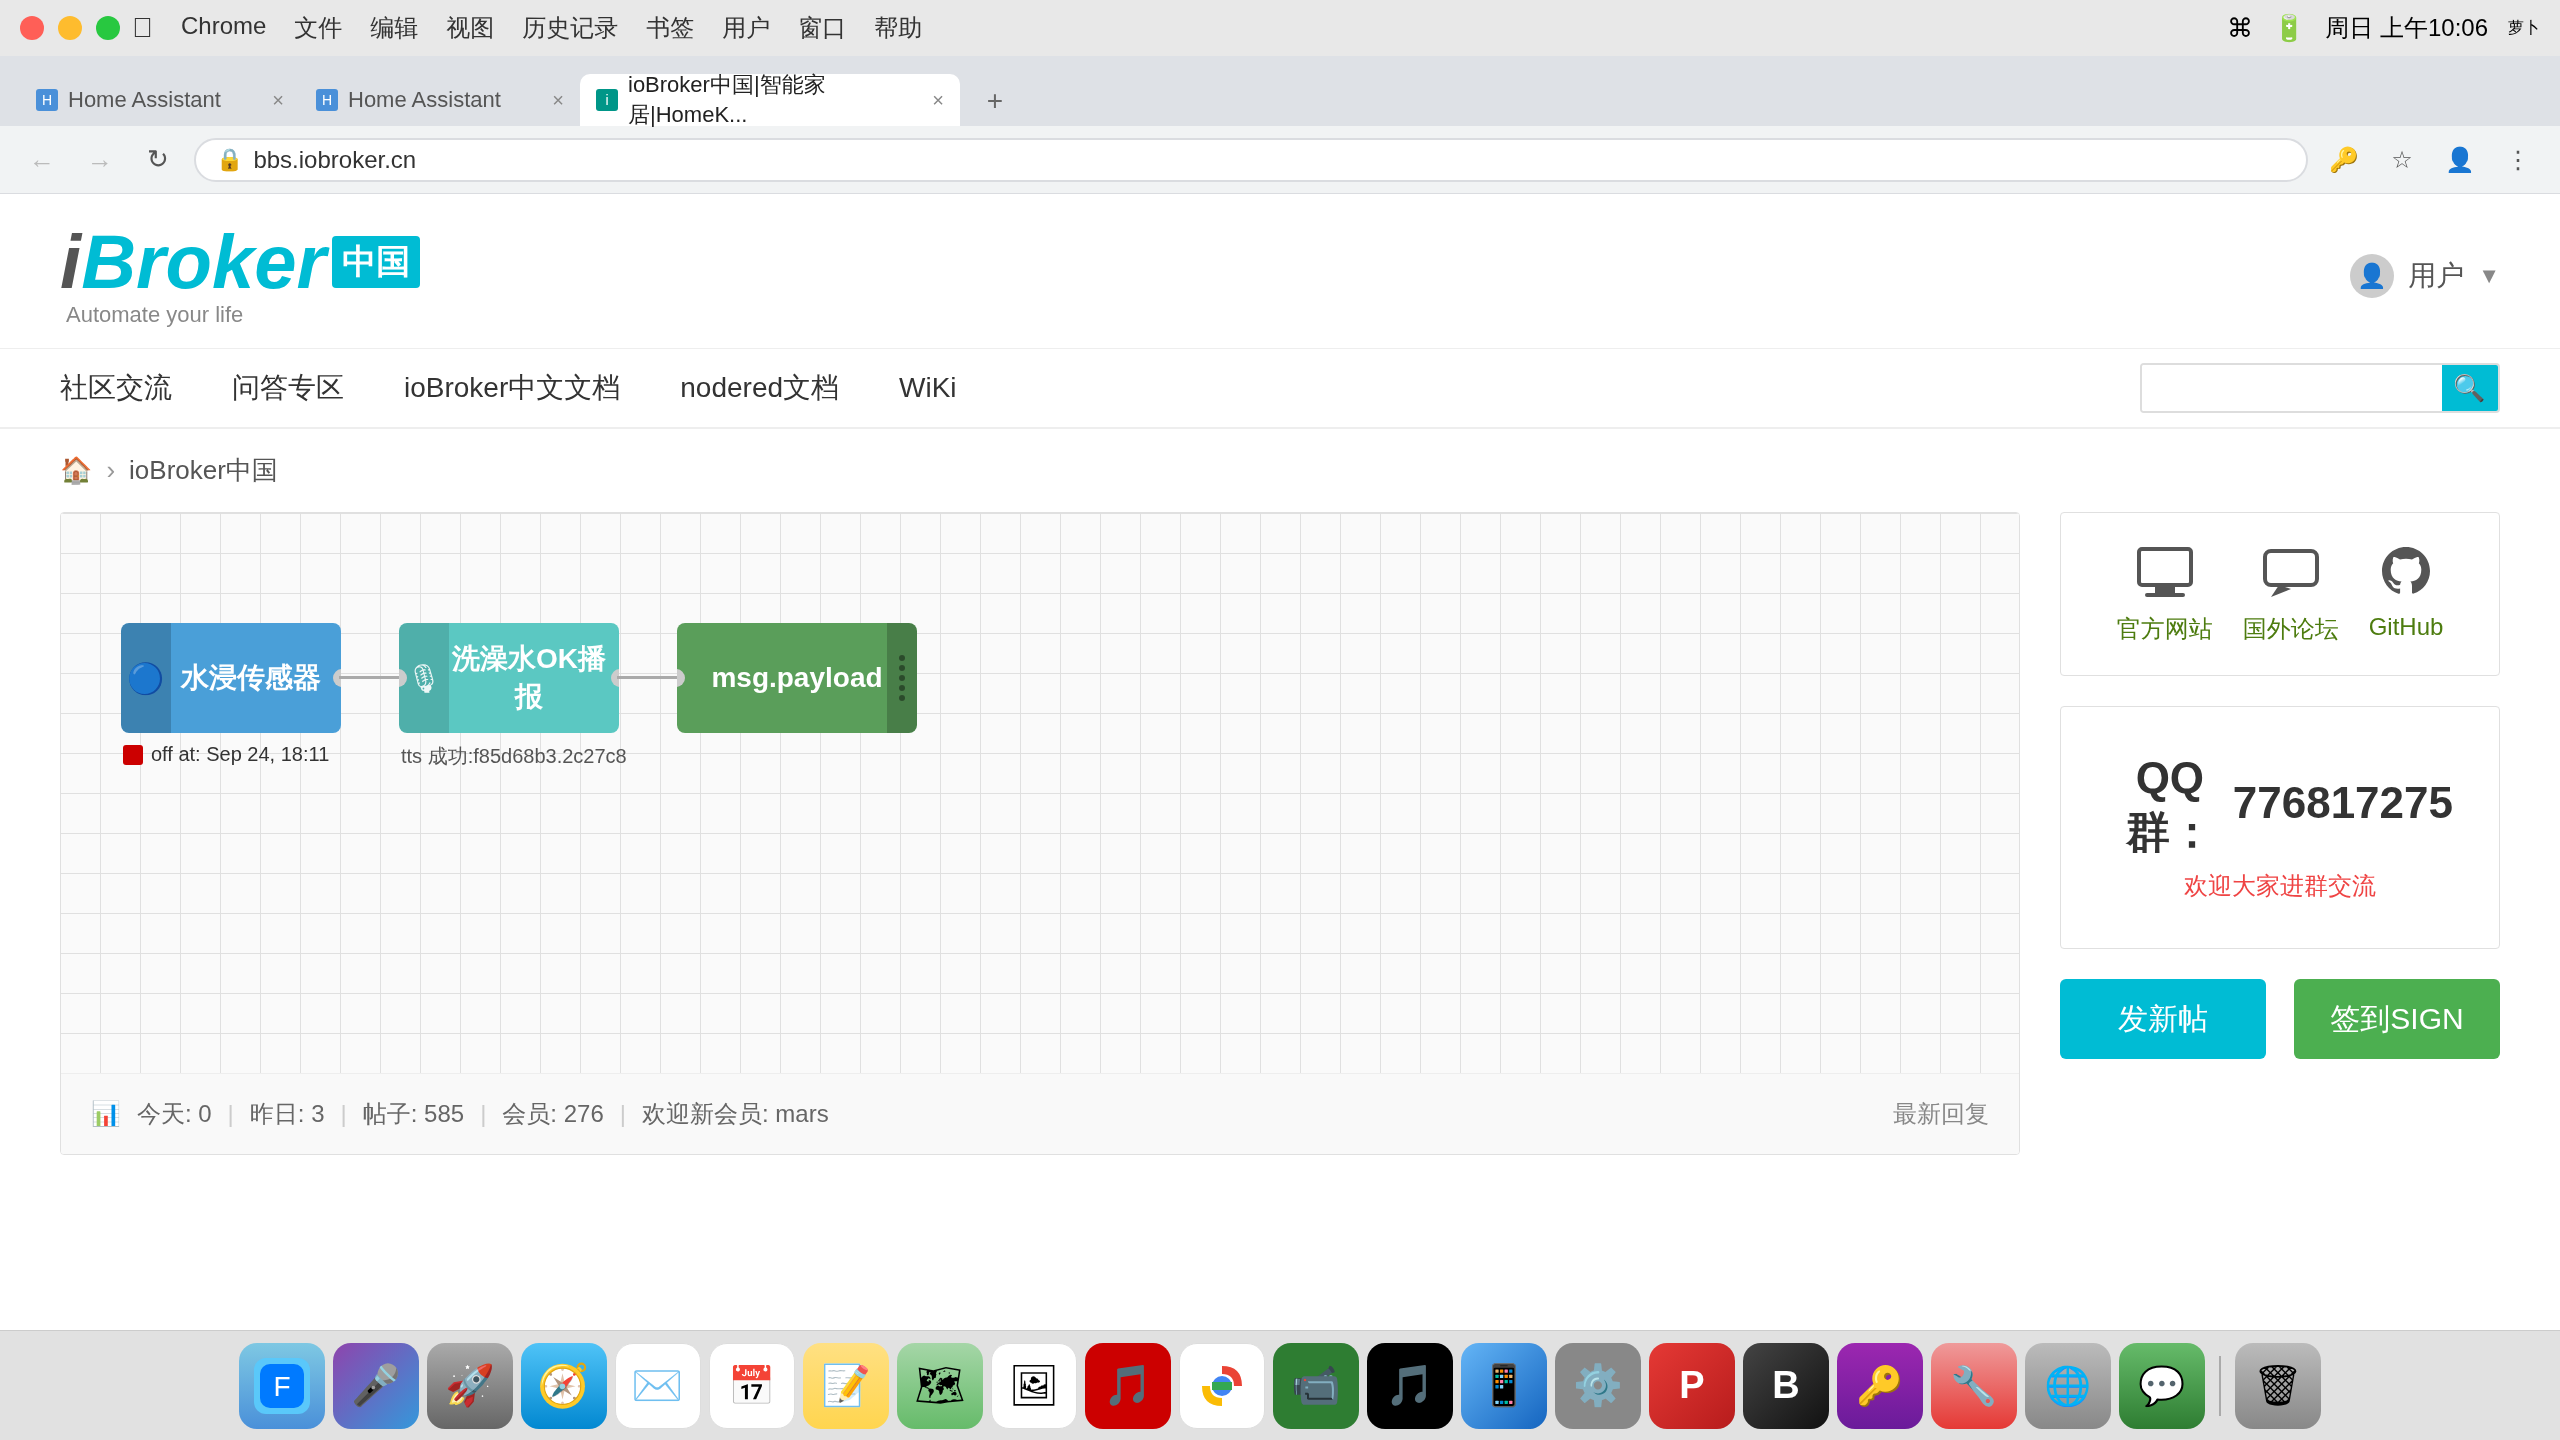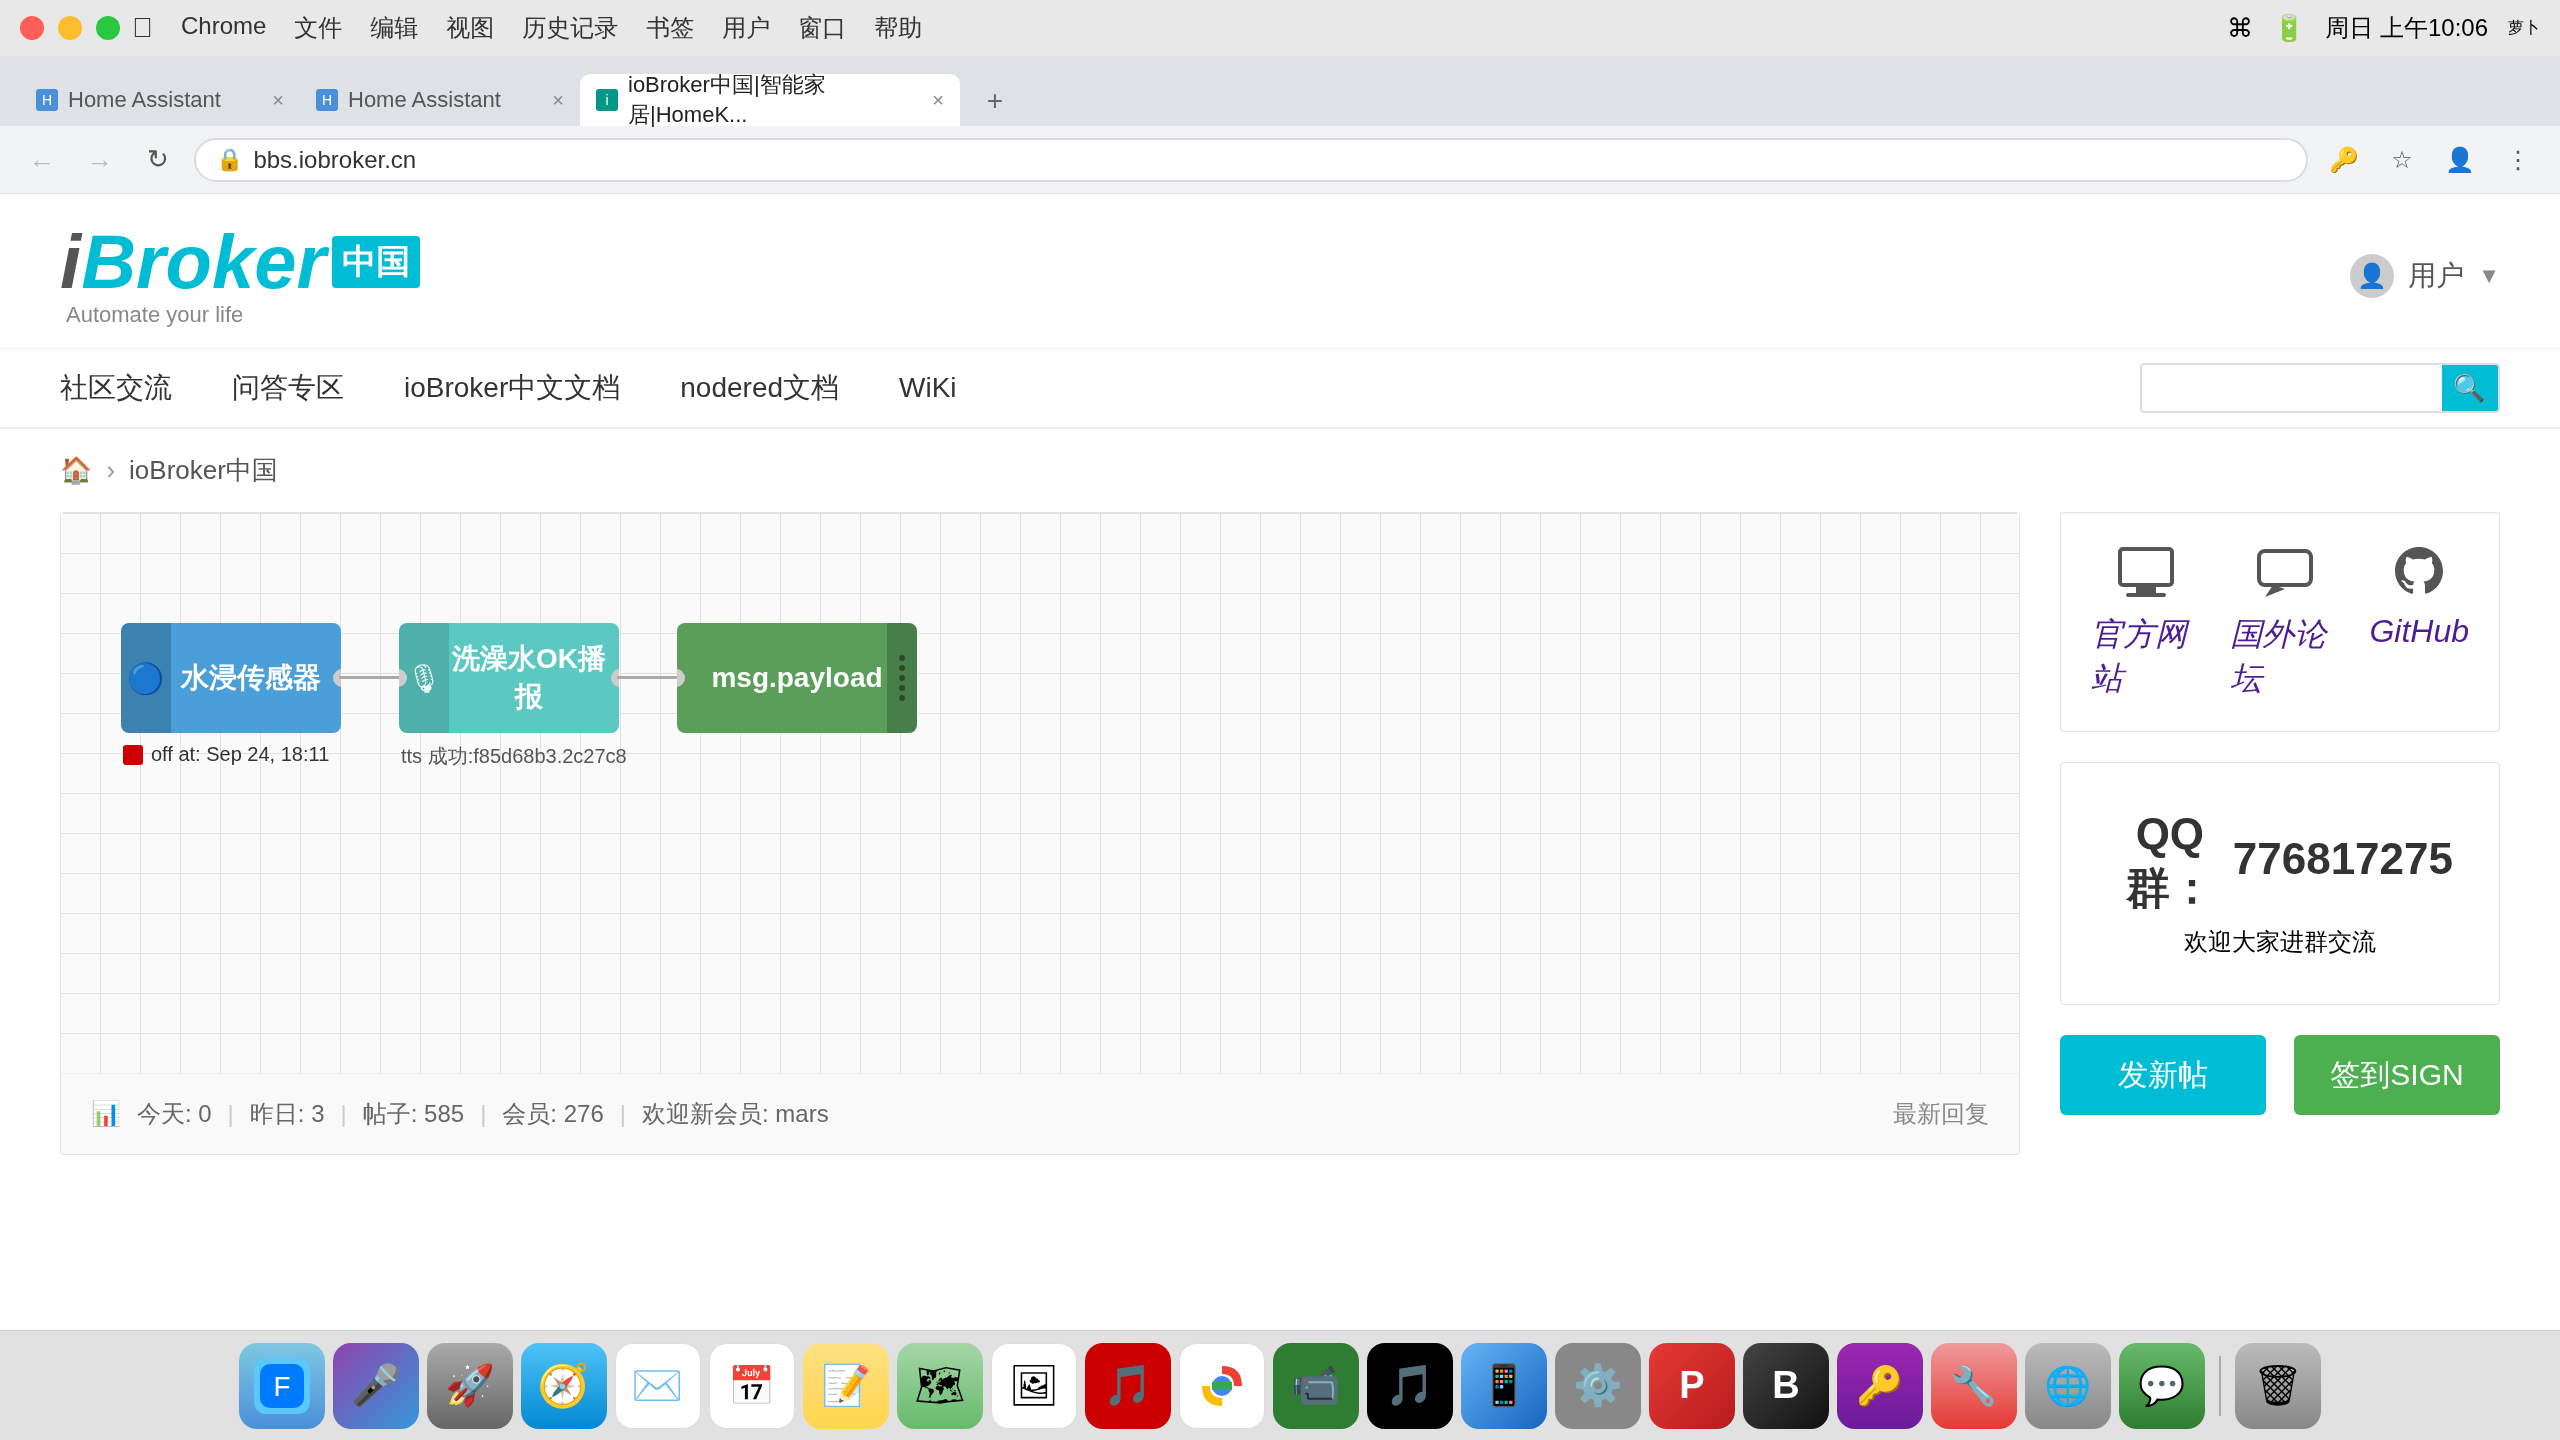--- a/index.html
+++ b/index.html
@@ -302,37 +302,37 @@
     }
     .friend-link-icon {
       width: 70px;
       height: 60px;
       display: flex;
       align-items: center;
       justify-content: center;
       font-size: 44px;
       color: #555;
     }
-    .friend-link-label { font-size: 32px; color: #4c1d95; font-style: italic; }
+    .friend-link-label { font-size: 24px; color: #4d7c0f; }
 
     .qq-section {
       padding: 46px;
       border: 1px solid #e0e0e0;
       border-radius: 4px;
       margin-bottom: 30px;
       text-align: center;
     }
     .qq-number {
       font-size: 44px;
       font-weight: bold;
       color: #333;
       margin-bottom: 10px;
     }
     .qq-label { font-size: 44px; font-weight: bold; color: #333; }
-    .qq-subtitle { font-size: 24px; color: #000000; margin-top: 8px; }
+    .qq-subtitle { font-size: 24px; color: #ef4444; margin-top: 8px; }
 
     .action-buttons {
       display: flex;
       gap: 28px;
     }
     .btn-new-post {
       flex: 1;
       height: 80px;
       background: #00bcd4;
       color: white;

